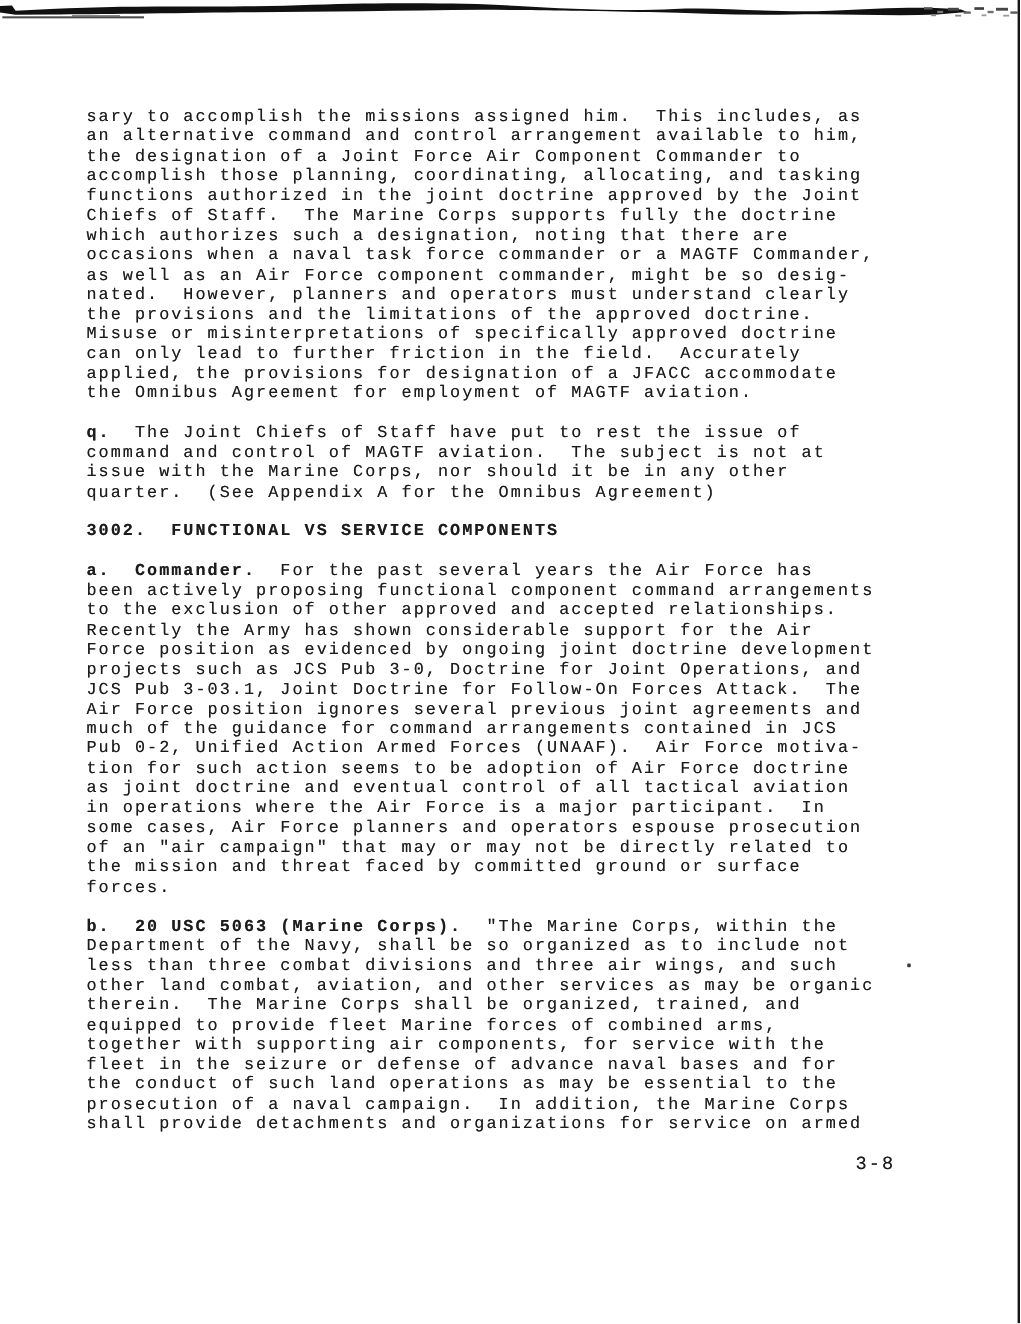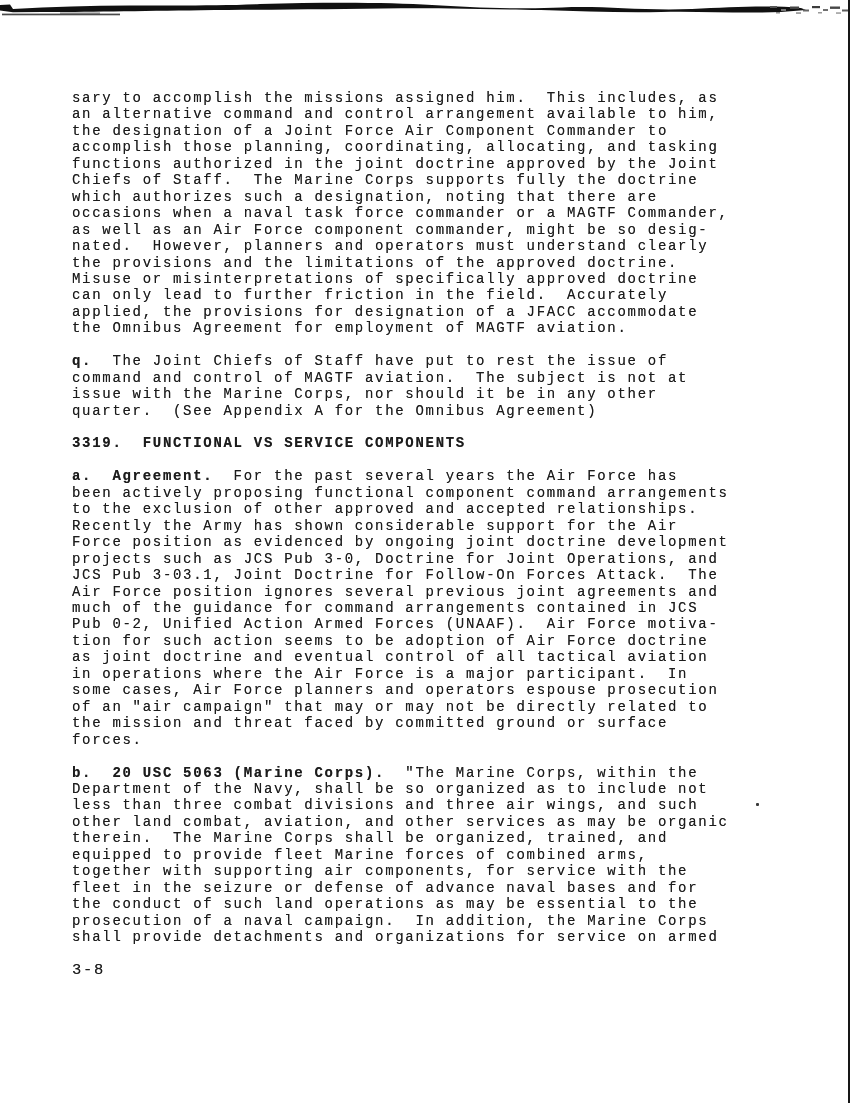--- a/index.html
+++ b/index.html
@@ -47,21 +47,21 @@
     margin: 0 0 16.45px 0;
   }
   .bold {
     font-weight: 700;
   }
   .page-number {
     position: absolute;
     top: 961px;
     left: 72px;
     width: 674px;
-    text-align: left;
+    text-align: right;
     font-size: 15.5px;
     letter-spacing: 1.7px;
     color: #1c1c1c;
     text-shadow: 0 0 0.5px rgba(25,25,25,0.6);
   }
   .speck {
     position: absolute;
     left: 756px;
     top: 803px;
     width: 3px;
@@ -119,21 +119,21 @@
 occasions when a naval task force commander or a MAGTF Commander,
 as well as an Air Force component commander, might be so desig-
 nated.  However, planners and operators must understand clearly
 the provisions and the limitations of the approved doctrine.
 Misuse or misinterpretations of specifically approved doctrine
 can only lead to further friction in the field.  Accurately
 applied, the provisions for designation of a JFACC accommodate
 the Omnibus Agreement for employment of MAGTF aviation.</span></div><div class="block body"><span class="bold">q.</span><span>  The Joint Chiefs of Staff have put to rest the issue of
 command and control of MAGTF aviation.  The subject is not at
 issue with the Marine Corps, nor should it be in any other
-quarter.  (See Appendix A for the Omnibus Agreement)</span></div><div class="block heading"><span class="bold">3319.  FUNCTIONAL VS SERVICE COMPONENTS</span></div><div class="block body"><span class="bold">a.  Agreement.</span><span>  For the past several years the Air Force has
+quarter.  (See Appendix A for the Omnibus Agreement)</span></div><div class="block heading"><span class="bold">3002.  FUNCTIONAL VS SERVICE COMPONENTS</span></div><div class="block body"><span class="bold">a.  Commander.</span><span>  For the past several years the Air Force has
 been actively proposing functional component command arrangements
 to the exclusion of other approved and accepted relationships.
 Recently the Army has shown considerable support for the Air
 Force position as evidenced by ongoing joint doctrine development
 projects such as JCS Pub 3-0, Doctrine for Joint Operations, and
 JCS Pub 3-03.1, Joint Doctrine for Follow-On Forces Attack.  The
 Air Force position ignores several previous joint agreements and
 much of the guidance for command arrangements contained in JCS
 Pub 0-2, Unified Action Armed Forces (UNAAF).  Air Force motiva-
 tion for such action seems to be adoption of Air Force doctrine

